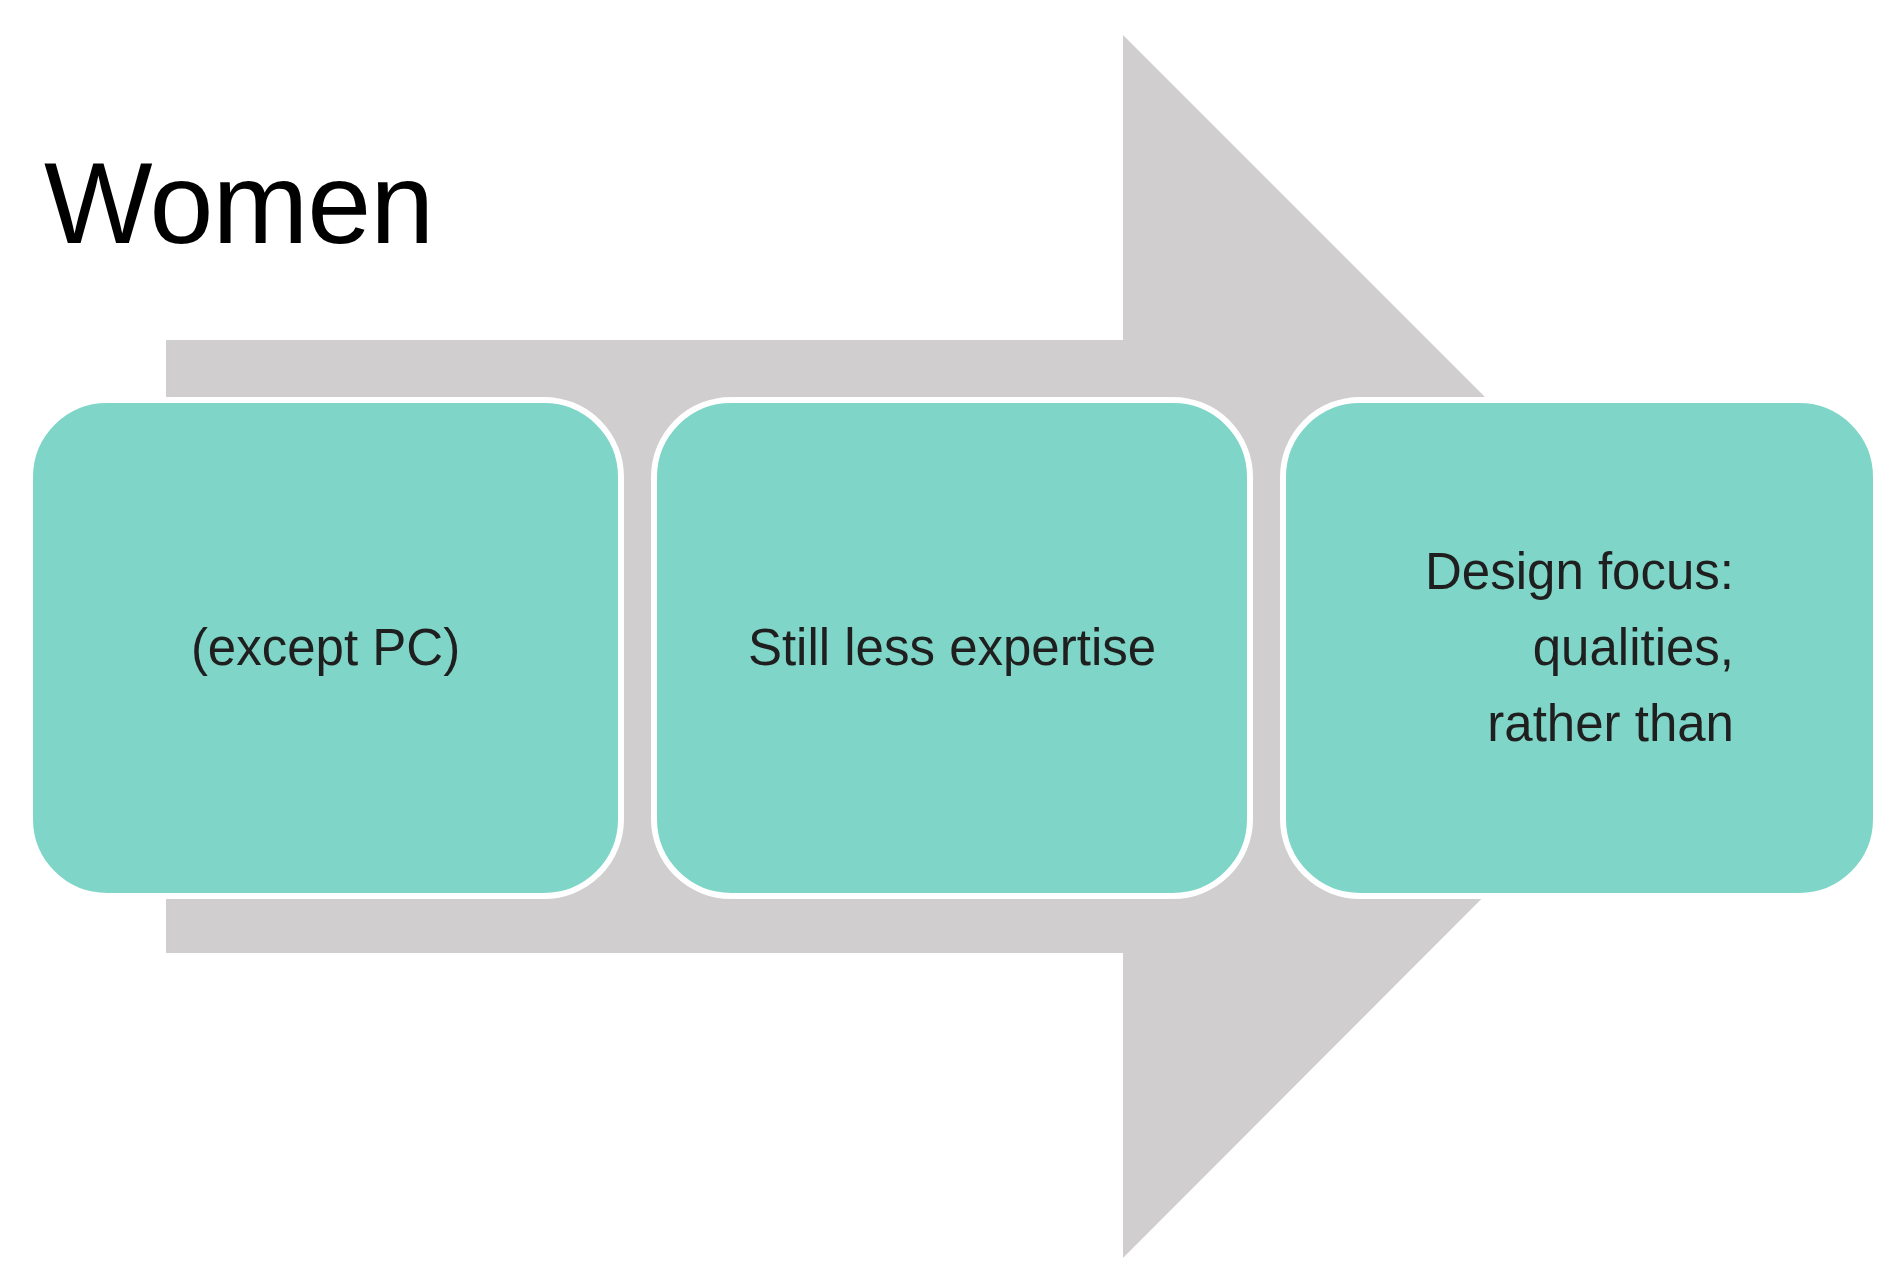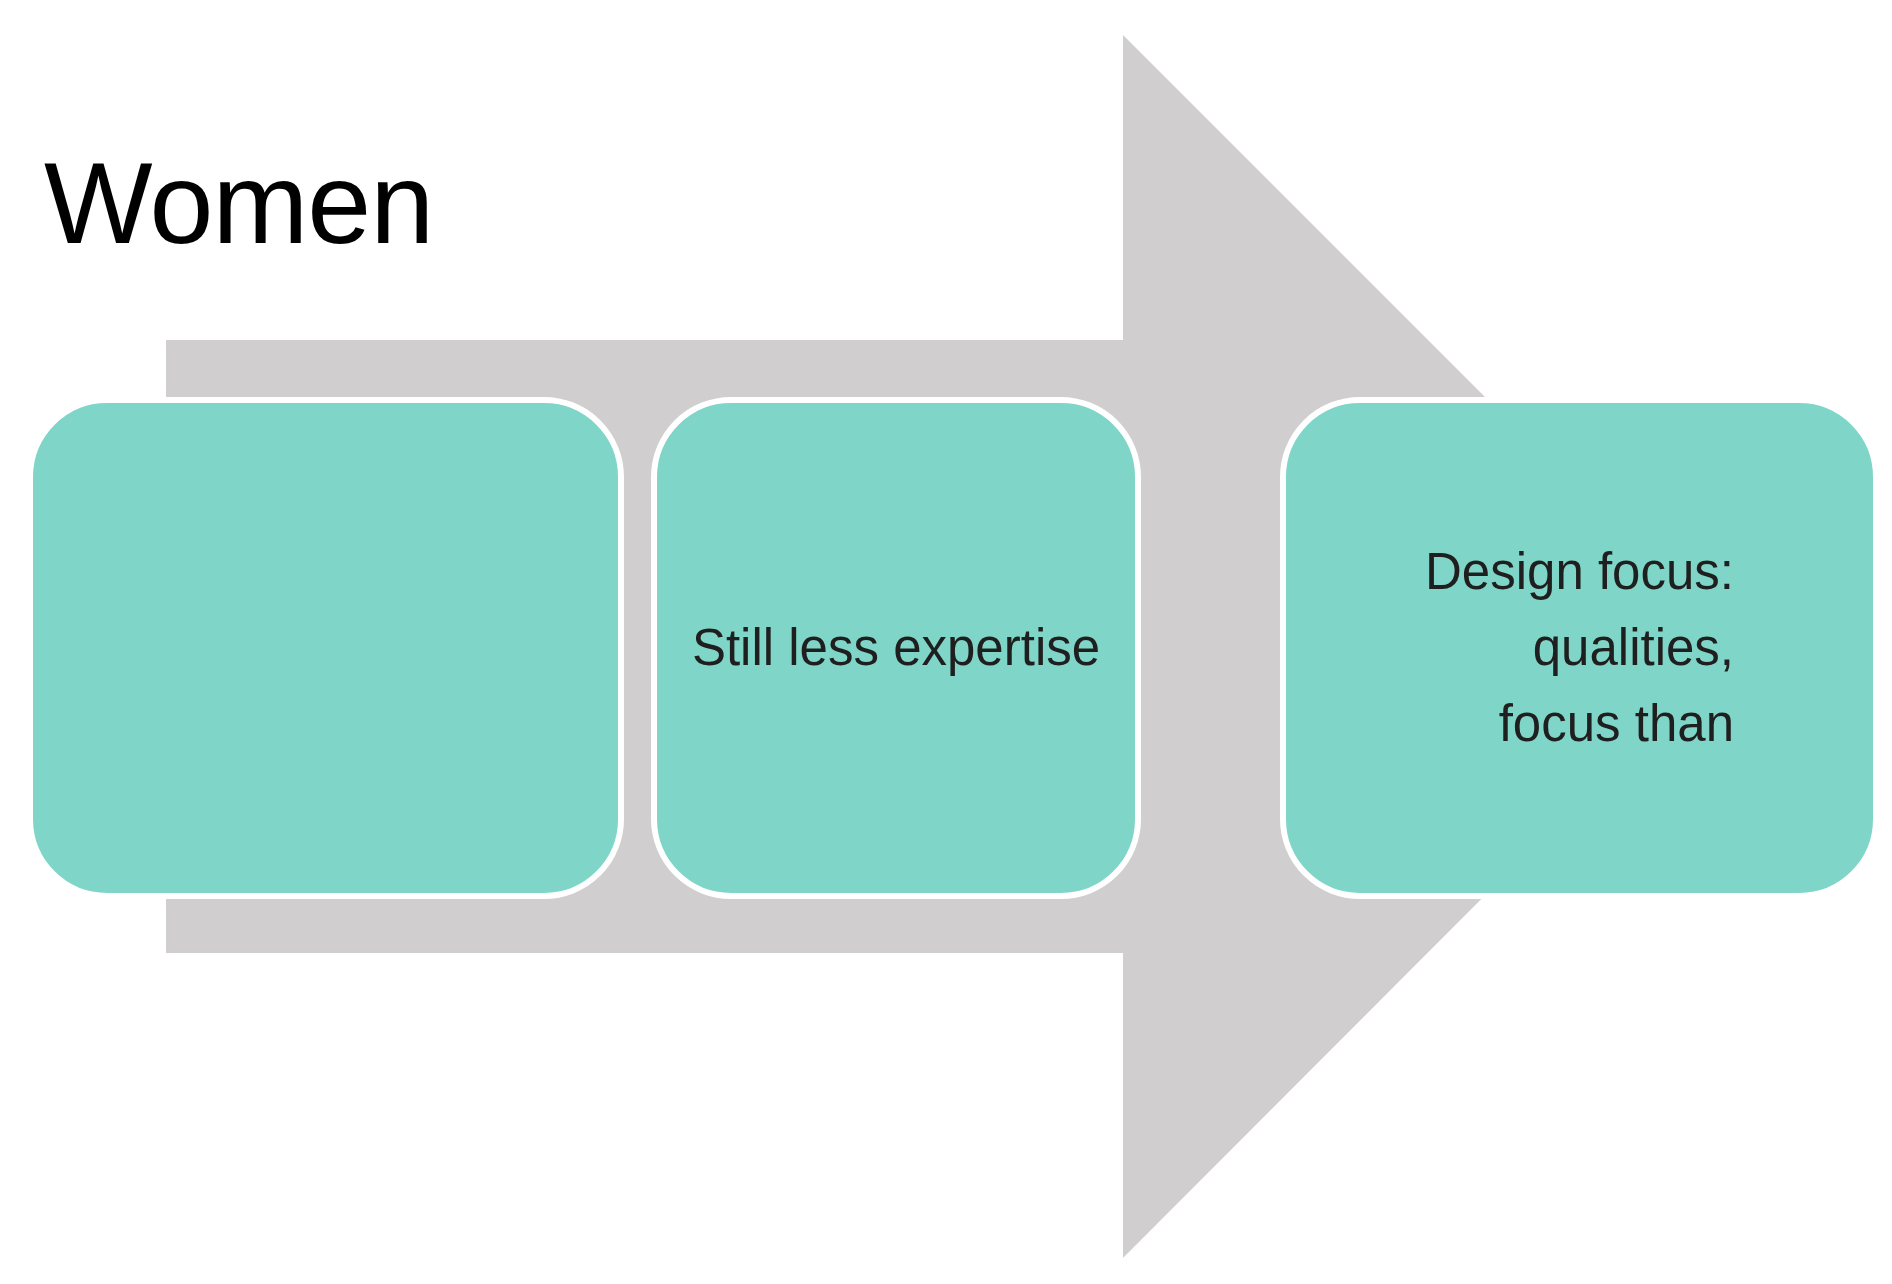--- a/index.html
+++ b/index.html
@@ -40,21 +40,21 @@
     box-sizing:border-box;
     background:var(--box-fill,#7FD6C8);
     border:6px solid var(--box-border,#fff);
     border-radius:80px;
     display:flex;
     align-items:center;
     justify-content:center;
     text-align:right;
   }
   .box-1{ left:27px;  width:597px; }
-  .box-2{ left:651px; width:490px; }
+  .box-2{ left:651px; width:602px; }
   .box-3{ left:1280px;width:599px; }
   .box-text{
     color:var(--text,#1F1F1F);
     font-size:51px;
     line-height:76px;
     padding:0 20px;
   }
   .line{ display:block; white-space:nowrap; }
   .seg-italic{ font-style:italic; }
 </style>
@@ -64,30 +64,31 @@
 <div class="slide">
 
   <h1 class="title">Women</h1>
 
   <svg class="arrow-svg" viewBox="0 0 1892 1284" xmlns="http://www.w3.org/2000/svg" aria-hidden="true">
     <polygon points="166,340 1123,340 1123,35 1734,646 1123,1258 1123,953 166,953"></polygon>
   </svg>
 
   <div class="box box-1">
     <div class="box-text">
+      <span class="line">(except PC)</span>
     </div>
   </div>
 
   <div class="box box-2">
     <div class="box-text">
       <span class="line">Still less expertise</span>
     </div>
   </div>
 
   <div class="box box-3">
     <div class="box-text">
       <span class="line">Design focus:</span>
       <span class="line">qualities,</span>
-      <span class="line">focus than</span>
+      <span class="line">rather than</span>
     </div>
   </div>
 
 </div>
 
 </body></html>

